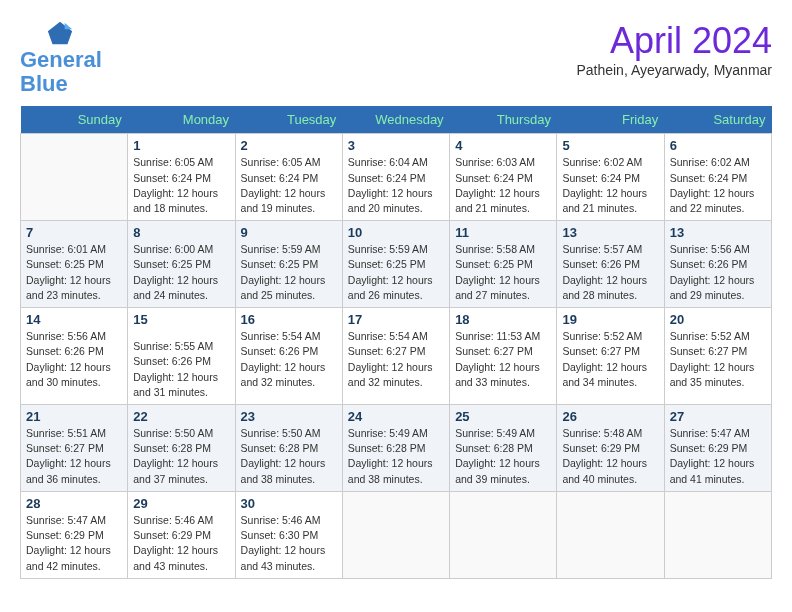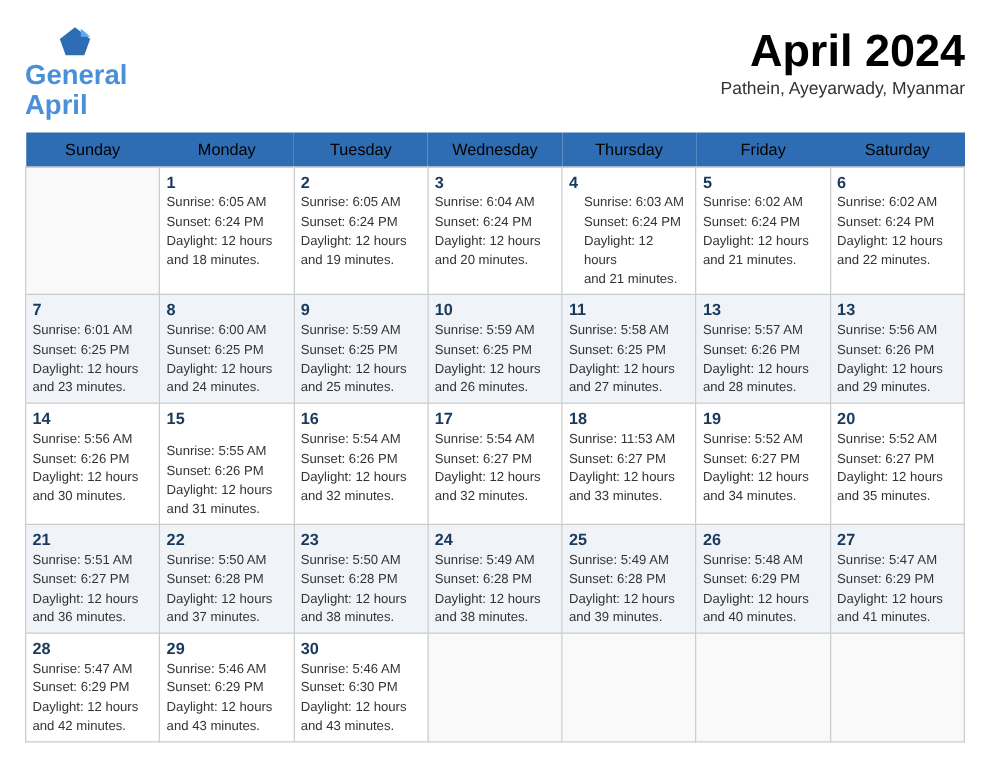--- a/index.html
+++ b/index.html
@@ -33,36 +33,36 @@
     .logo-icon {
       width: 28px;
       height: 28px;
       margin-right: 2px;
     }
     .title-block {
       text-align: right;
     }
     .month-title {
       font-size: 36px;
-      color: #000000;
-      font-weight: bold;
+      color: #6d28d9;
+      font-weight: normal;
     }
     .subtitle {
       font-size: 14px;
       color: #333;
     }
     table {
       width: 100%;
       border-collapse: collapse;
       font-size: 11px;
     }
     thead th {
       background-color: #2e6db4;
-      color: #000000;
-      text-align: center;
+      color: #86efac;
+      text-align: right;
       padding: 6px 6px;
       font-size: 13px;
       font-weight: normal;
     }
     tbody td {
       border: 1px solid #ccc;
       vertical-align: top;
       padding: 4px 5px;
       width: calc(100% / 7);
       height: 80px;
@@ -93,21 +93,21 @@
 <body>
 
 <div class="header">
   <div class="logo">
     <svg class="logo-icon" viewBox="0 0 30 30">
       <polygon points="15,2 28,12 23,26 7,26 2,12" fill="#2e6db4"></polygon>
       <polygon points="20,3 28,10 20,10" fill="#5aabf0"></polygon>
     </svg>
     <div class="logo-text">
       <div><span>General</span></div>
-      <div><span style="color:#4a90d9;">April</span></div>
+      <div><span style="color:#4a90d9;">Blue</span></div>
     </div>
   </div>
   <div class="title-block">
     <div class="month-title">April 2024</div>
     <div class="subtitle">Pathein, Ayeyarwady, Myanmar</div>
   </div>
 </div>
 
 <table>
   <thead>
@@ -140,21 +140,21 @@
         </td>
         <td>
           <span class="day-num">3</span>
           <div class="day-info" style="white-space: pre-line;">Sunrise: 6:04 AM
 Sunset: 6:24 PM
 Daylight: 12 hours
 and 20 minutes.</div>
         </td>
         <td>
           <span class="day-num">4</span>
-          <div class="day-info" style="white-space: pre-line; margin-left: 12px;">Sunrise: 6:03 AM
+          <div class="day-info" style="white-space: pre-line;">Sunrise: 6:03 AM
 Sunset: 6:24 PM
 Daylight: 12 hours
 and 21 minutes.</div>
         </td>
         <td>
           <span class="day-num">5</span>
           <div class="day-info" style="white-space: pre-line;">Sunrise: 6:02 AM
 Sunset: 6:24 PM
 Daylight: 12 hours
 and 21 minutes.</div>

